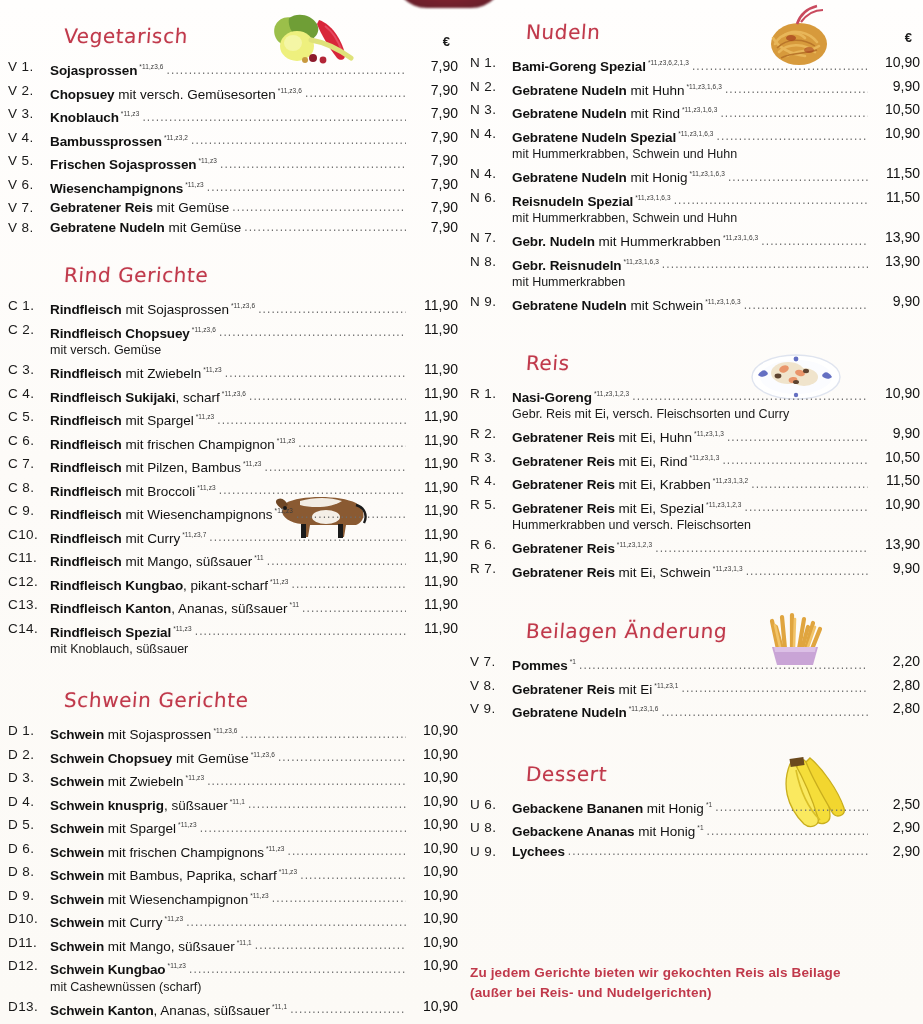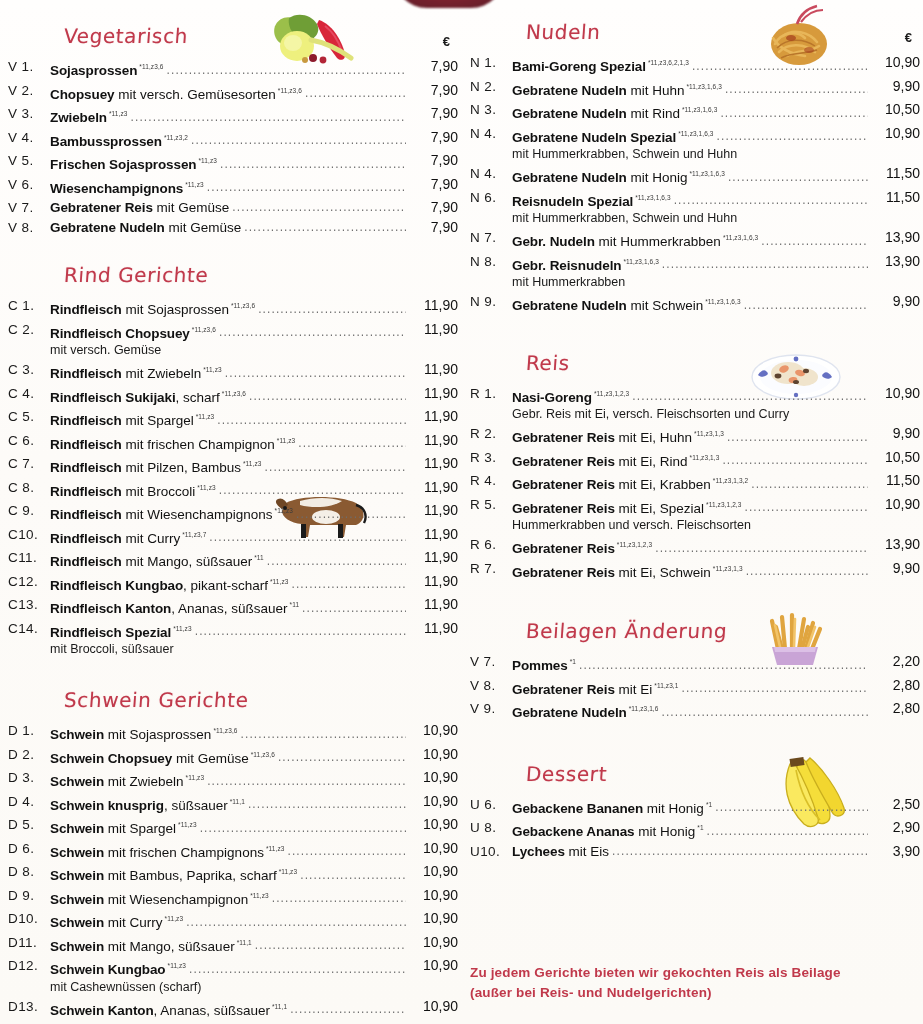--- a/index.html
+++ b/index.html
@@ -204,21 +204,21 @@
                   <span class="txt"><span class="nm">Chopsuey</span><span class="rest"> mit versch. Gemüsesorten</span><span class="sup">*11,z3,6</span></span>
                   <span class="fill"><span class="dots"></span></span>
                 </span>
               </td>
               <td class="price">7,90</td>
             </tr>
             <tr class="item">
               <td class="code">V 3.</td>
               <td class="desc">
                 <span class="line-inner">
-                  <span class="txt"><span class="nm">Zwiebeln</span><span class="sup">*11,z3</span></span>
+                  <span class="txt"><span class="nm">Knoblauch</span><span class="sup">*11,z3</span></span>
                   <span class="fill"><span class="dots"></span></span>
                 </span>
               </td>
               <td class="price">7,90</td>
             </tr>
             <tr class="item">
               <td class="code">V 4.</td>
               <td class="desc">
                 <span class="line-inner">
                   <span class="txt"><span class="nm">Bambussprossen</span><span class="sup">*11,z3,2</span></span>
@@ -426,21 +426,21 @@
               <td class="desc">
                 <span class="line-inner">
                   <span class="txt"><span class="nm">Rindfleisch Spezial</span><span class="sup">*11,z3</span></span>
                   <span class="fill"><span class="dots"></span></span>
                 </span>
               </td>
               <td class="price">11,90</td>
             </tr>
             <tr class="sub">
               <td class="code"></td>
-              <td class="desc">mit Broccoli, süßsauer</td>
+              <td class="desc">mit Knoblauch, süßsauer</td>
               <td class="price"></td>
             </tr>
           </tbody>
         </table>
       </div>
       <div class="section" style="margin-bottom: 14px; margin-top: 22px;">
         <div style="position:relative;height:40px;">
           <div class="sec-head" style="position:absolute;left:56px;top:8px;">Schwein Gerichte</div>
         </div>
         <table class="items">
@@ -906,28 +906,28 @@
               <td class="code">U 8.</td>
               <td class="desc">
                 <span class="line-inner">
                   <span class="txt"><span class="nm">Gebackene Ananas</span><span class="rest"> mit Honig</span><span class="sup">*1</span></span>
                   <span class="fill"><span class="dots"></span></span>
                 </span>
               </td>
               <td class="price">2,90</td>
             </tr>
             <tr class="item">
-              <td class="code">U10.</td>
-              <td class="desc">
-                <span class="line-inner">
-                  <span class="txt"><span class="nm">Lychees</span><span class="rest"> mit Eis</span></span>
-                  <span class="fill"><span class="dots"></span></span>
-                </span>
-              </td>
-              <td class="price">3,90</td>
+              <td class="code">U 9.</td>
+              <td class="desc">
+                <span class="line-inner">
+                  <span class="txt"><span class="nm">Lychees</span></span>
+                  <span class="fill"><span class="dots"></span></span>
+                </span>
+              </td>
+              <td class="price">2,90</td>
             </tr>
           </tbody>
         </table>
       </div>
     </div>
 
   <div class="footer-note">
     <div>Zu jedem Gerichte bieten wir gekochten Reis als Beilage</div>
     <div>(außer bei Reis- und Nudelgerichten)</div>
   </div>

